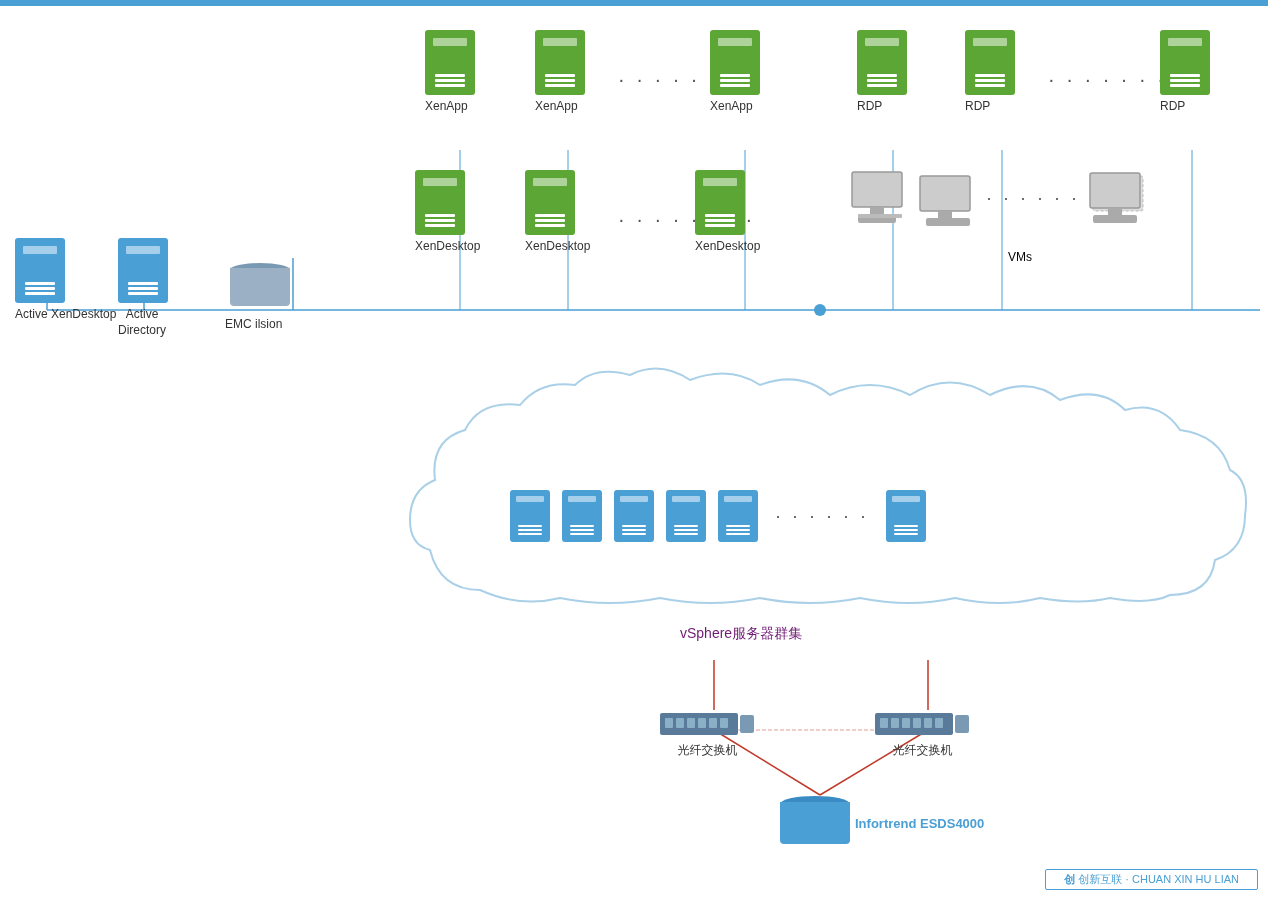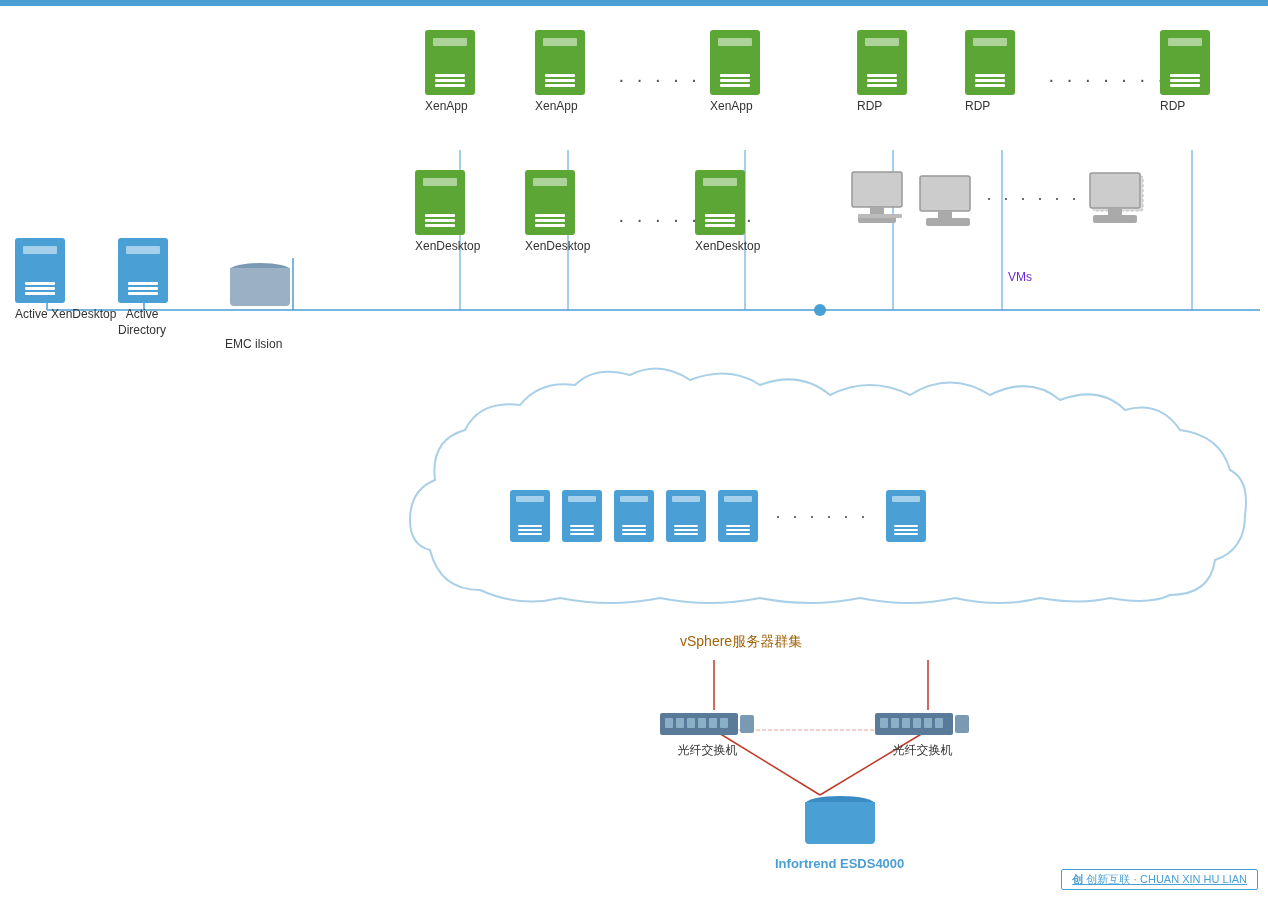--- a/index.html
+++ b/index.html
@@ -249,21 +249,21 @@
   <div class="server-icon-blue">
     <div class="lines">
       <div></div>
         <div></div>
         <div></div>
     </div>
   </div>
   <div class="icon-label">Active<br>Directory</div>
 </div>
 
-<div class="icon-group" style="left:225px; top:258px;gap:20px;">
+<div class="icon-group" style="left:225px; top:258px;">
   <div class="db-icon db-icon-grey">
     <div class="db-top"></div>
     <div class="db-body"></div>
   </div>
   <div class="icon-label">EMC ilsion</div>
 </div>
 
 <div class="icon-group" style="left:425px; top:30px;">
   <div class="server-icon-green">
     <div class="lines">
@@ -393,21 +393,21 @@
 
   <div style="display:flex; flex-direction:column; align-items:center;">
     <svg width="65" height="58" viewBox="0 0 65 58">
       <rect x="5" y="5" width="50" height="35" rx="2" fill="#ddd" stroke="#bbb" stroke-width="1" stroke-dasharray="3,2"></rect>
       <rect x="2" y="2" width="50" height="35" rx="2" fill="#ccc" stroke="#999" stroke-width="1.5"></rect>
       <rect x="20" y="37" width="14" height="8" fill="#aaa"></rect>
       <rect x="5" y="44" width="44" height="8" rx="2" fill="#aaa"></rect>
     </svg>
   </div>
 </div>
-<div style="position:absolute; left:990px; top:250px; font-size:12px; color:#6d28d9; text-align:center; width:60px;margin-top:20px;">VMs</div>
+<div style="position:absolute; left:990px; top:250px; font-size:12px; color:#000000; text-align:center; width:60px;">VMs</div>
 
 <div style="position:absolute; left:814px; top:304px; width:12px; height:12px; background:#4a9fd4; border-radius:50%;"></div>
 
 <svg style="position:absolute; top:350px; left:400px; width:860px; height:300px;" viewBox="0 0 860 300">
   <path d="M80,240 Q40,240 30,200 Q10,195 10,170 Q10,140 35,130 Q30,90 65,80 Q80,50 120,55 Q140,30 175,35 Q195,15 230,25 Q260,10 290,30 Q330,15 360,35 Q400,20 430,45 Q470,25 510,45 Q550,20 590,45 Q630,25 660,50 Q700,35 725,60 Q760,50 780,80 Q820,85 830,120 Q850,130 845,165 Q845,200 815,210 Q810,245 770,245 Q750,255 710,248 Q680,255 640,248 Q600,258 555,248 Q510,258 460,248 Q410,258 360,248 Q310,258 260,248 Q210,258 160,248 Q120,258 80,240 Z" fill="white" stroke="#aad0e8" stroke-width="2"></path>
 </svg>
 
 <div style="position:absolute; top:490px; left:510px; display:flex; gap:12px;">
 
   <div class="server-icon-blue-sm">
@@ -454,21 +454,21 @@
 
   <div class="server-icon-blue-sm">
     <div class="lines">
         <div></div>
         <div></div>
         <div></div>
       </div>
   </div>
 </div>
 
-<div style="position:absolute; top:625px; left:680px; font-size:14px; color:#a16207; text-align:center;margin-top:8px;">vSphere服务器群集</div>
+<div style="position:absolute; top:625px; left:680px; font-size:14px; color:#701a75; text-align:center;">vSphere服务器群集</div>
 
 <div style="position:absolute; top:710px; left:660px;">
   <div style="display:flex; flex-direction:column; align-items:center;">
     <svg width="95" height="28" viewBox="0 0 95 28">
       <rect x="0" y="3" width="78" height="22" rx="2" fill="#5a7a9a"></rect>
       <rect x="5" y="8" width="8" height="10" rx="1" fill="#8ab0c8"></rect>
       <rect x="16" y="8" width="8" height="10" rx="1" fill="#8ab0c8"></rect>
       <rect x="27" y="8" width="8" height="10" rx="1" fill="#8ab0c8"></rect>
       <rect x="38" y="8" width="8" height="10" rx="1" fill="#8ab0c8"></rect>
       <rect x="49" y="8" width="8" height="10" rx="1" fill="#8ab0c8"></rect>
@@ -488,23 +488,23 @@
       <rect x="27" y="8" width="8" height="10" rx="1" fill="#8ab0c8"></rect>
       <rect x="38" y="8" width="8" height="10" rx="1" fill="#8ab0c8"></rect>
       <rect x="49" y="8" width="8" height="10" rx="1" fill="#8ab0c8"></rect>
       <rect x="60" y="8" width="8" height="10" rx="1" fill="#8ab0c8"></rect>
       <rect x="80" y="5" width="14" height="18" rx="2" fill="#7a9ab4"></rect>
     </svg>
     <div style="font-size:12px; color:#333; margin-top:4px;">光纤交换机</div>
   </div>
 </div>
 
-<div style="position:absolute; top:790px; left:775px; display:flex; flex-direction:column; align-items:center;">
+<div style="position:absolute; top:790px; left:775px; display:flex; flex-direction:row; align-items:center;">
   <div class="db-infortrend">
     <div class="db-top"></div>
     <div class="db-body"></div>
   </div>
   <div style="font-size:13px; color:#4a9fd4; font-weight:bold; margin-top:6px; text-align:center;">Infortrend ESDS4000</div>
 </div>
 
-<div style="position:absolute; bottom:10px; right:10px; font-size:11px; color:#4a9fd4; border:1px solid #4a9fd4; padding:2px 10px; border-radius:2px;text-decoration:underline;">
+<div style="position:absolute; bottom:10px; right:10px; font-size:11px; color:#4a9fd4; border:1px solid #4a9fd4; padding:2px 18px; border-radius:2px;">
   <span style="font-weight:bold;">创</span> 创新互联 · CHUAN XIN HU LIAN
 </div>
 
 </body></html>

